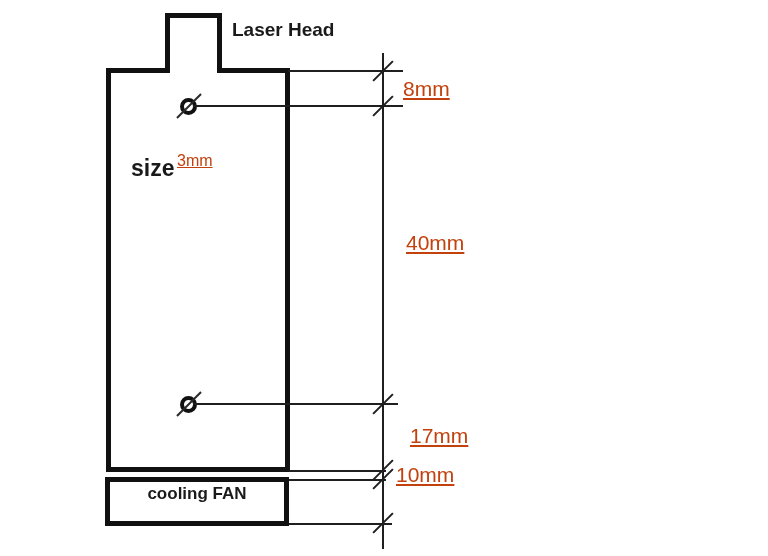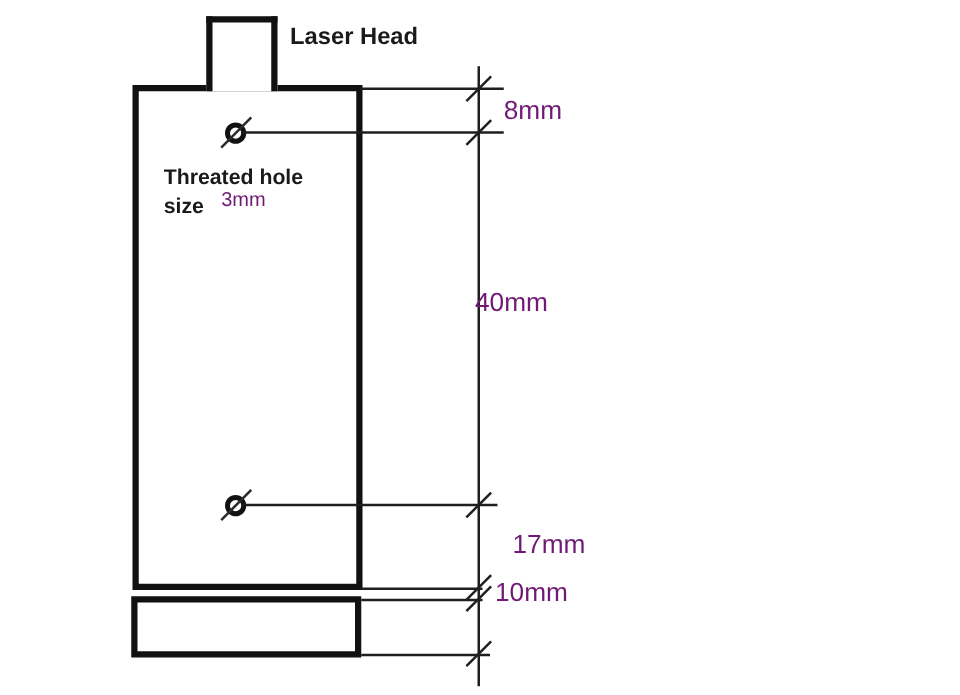--- a/index.html
+++ b/index.html
@@ -73,35 +73,36 @@
   .black-label {
     position: absolute;
     color: #1a1a1a;
     font-weight: bold;
     white-space: nowrap;
     line-height: 1.1;
     text-align: right;
   }
   #laser-head-label { left: 232px; top: 20px; font-size: 19px; }
   #hole-note-line1 { left: 131px; top: 133px; font-size: 17px; }
-  #hole-note-word-size { left: 131px; top: 156px; font-size: 17px; }
+  #hole-note-word-size { left: 131px; top: 156px; font-size: 23px; }
   #cooling-fan-label { left: 105px; top: 485px; width: 184px; text-align: center; font-size: 17px; }
 
   
   .dim-label {
     position: absolute;
-    color: #701a75;
+    color: #c2410c;
     font-size: 21px;
     font-weight: normal;
     white-space: nowrap;
     line-height: 1;
+    text-decoration: underline;
   }
   #hole-size-value { left: 177px; top: 153px; font-size: 16px; }
   #dim-8mm  { left: 403px; top: 78px; }
-  #dim-40mm { left: 380px; top: 232px; }
+  #dim-40mm { left: 406px; top: 232px; }
   #dim-17mm { left: 410px; top: 425px; }
   #dim-10mm { left: 396px; top: 464px; }
 </style>
 </head>
 <body>
 
 <div class="canvas">
 
   <div class="rect" id="body-rect"></div>
   <div class="rect" id="nub-rect"></div>
@@ -121,22 +122,22 @@
 
   <div class="vline" id="dim-vline"></div>
   <div class="tick" id="tick-1"></div>
   <div class="tick" id="tick-2"></div>
   <div class="tick" id="tick-3"></div>
   <div class="tick" id="tick-4"></div>
   <div class="tick" id="tick-5"></div>
   <div class="tick" id="tick-6"></div>
 
   <div class="black-label" id="laser-head-label">Laser Head</div>
-  <div class="black-label" id="hole-note-line1">Threated hole</div>
   <div class="black-label" id="hole-note-word-size">size</div>
   <div class="dim-label" id="hole-size-value">3mm</div>
+  <div class="black-label" id="cooling-fan-label">cooling FAN</div>
 
   <div class="dim-label" id="dim-8mm">8mm</div>
   <div class="dim-label" id="dim-40mm">40mm</div>
   <div class="dim-label" id="dim-17mm">17mm</div>
   <div class="dim-label" id="dim-10mm">10mm</div>
 
 </div>
 
 </body></html>

